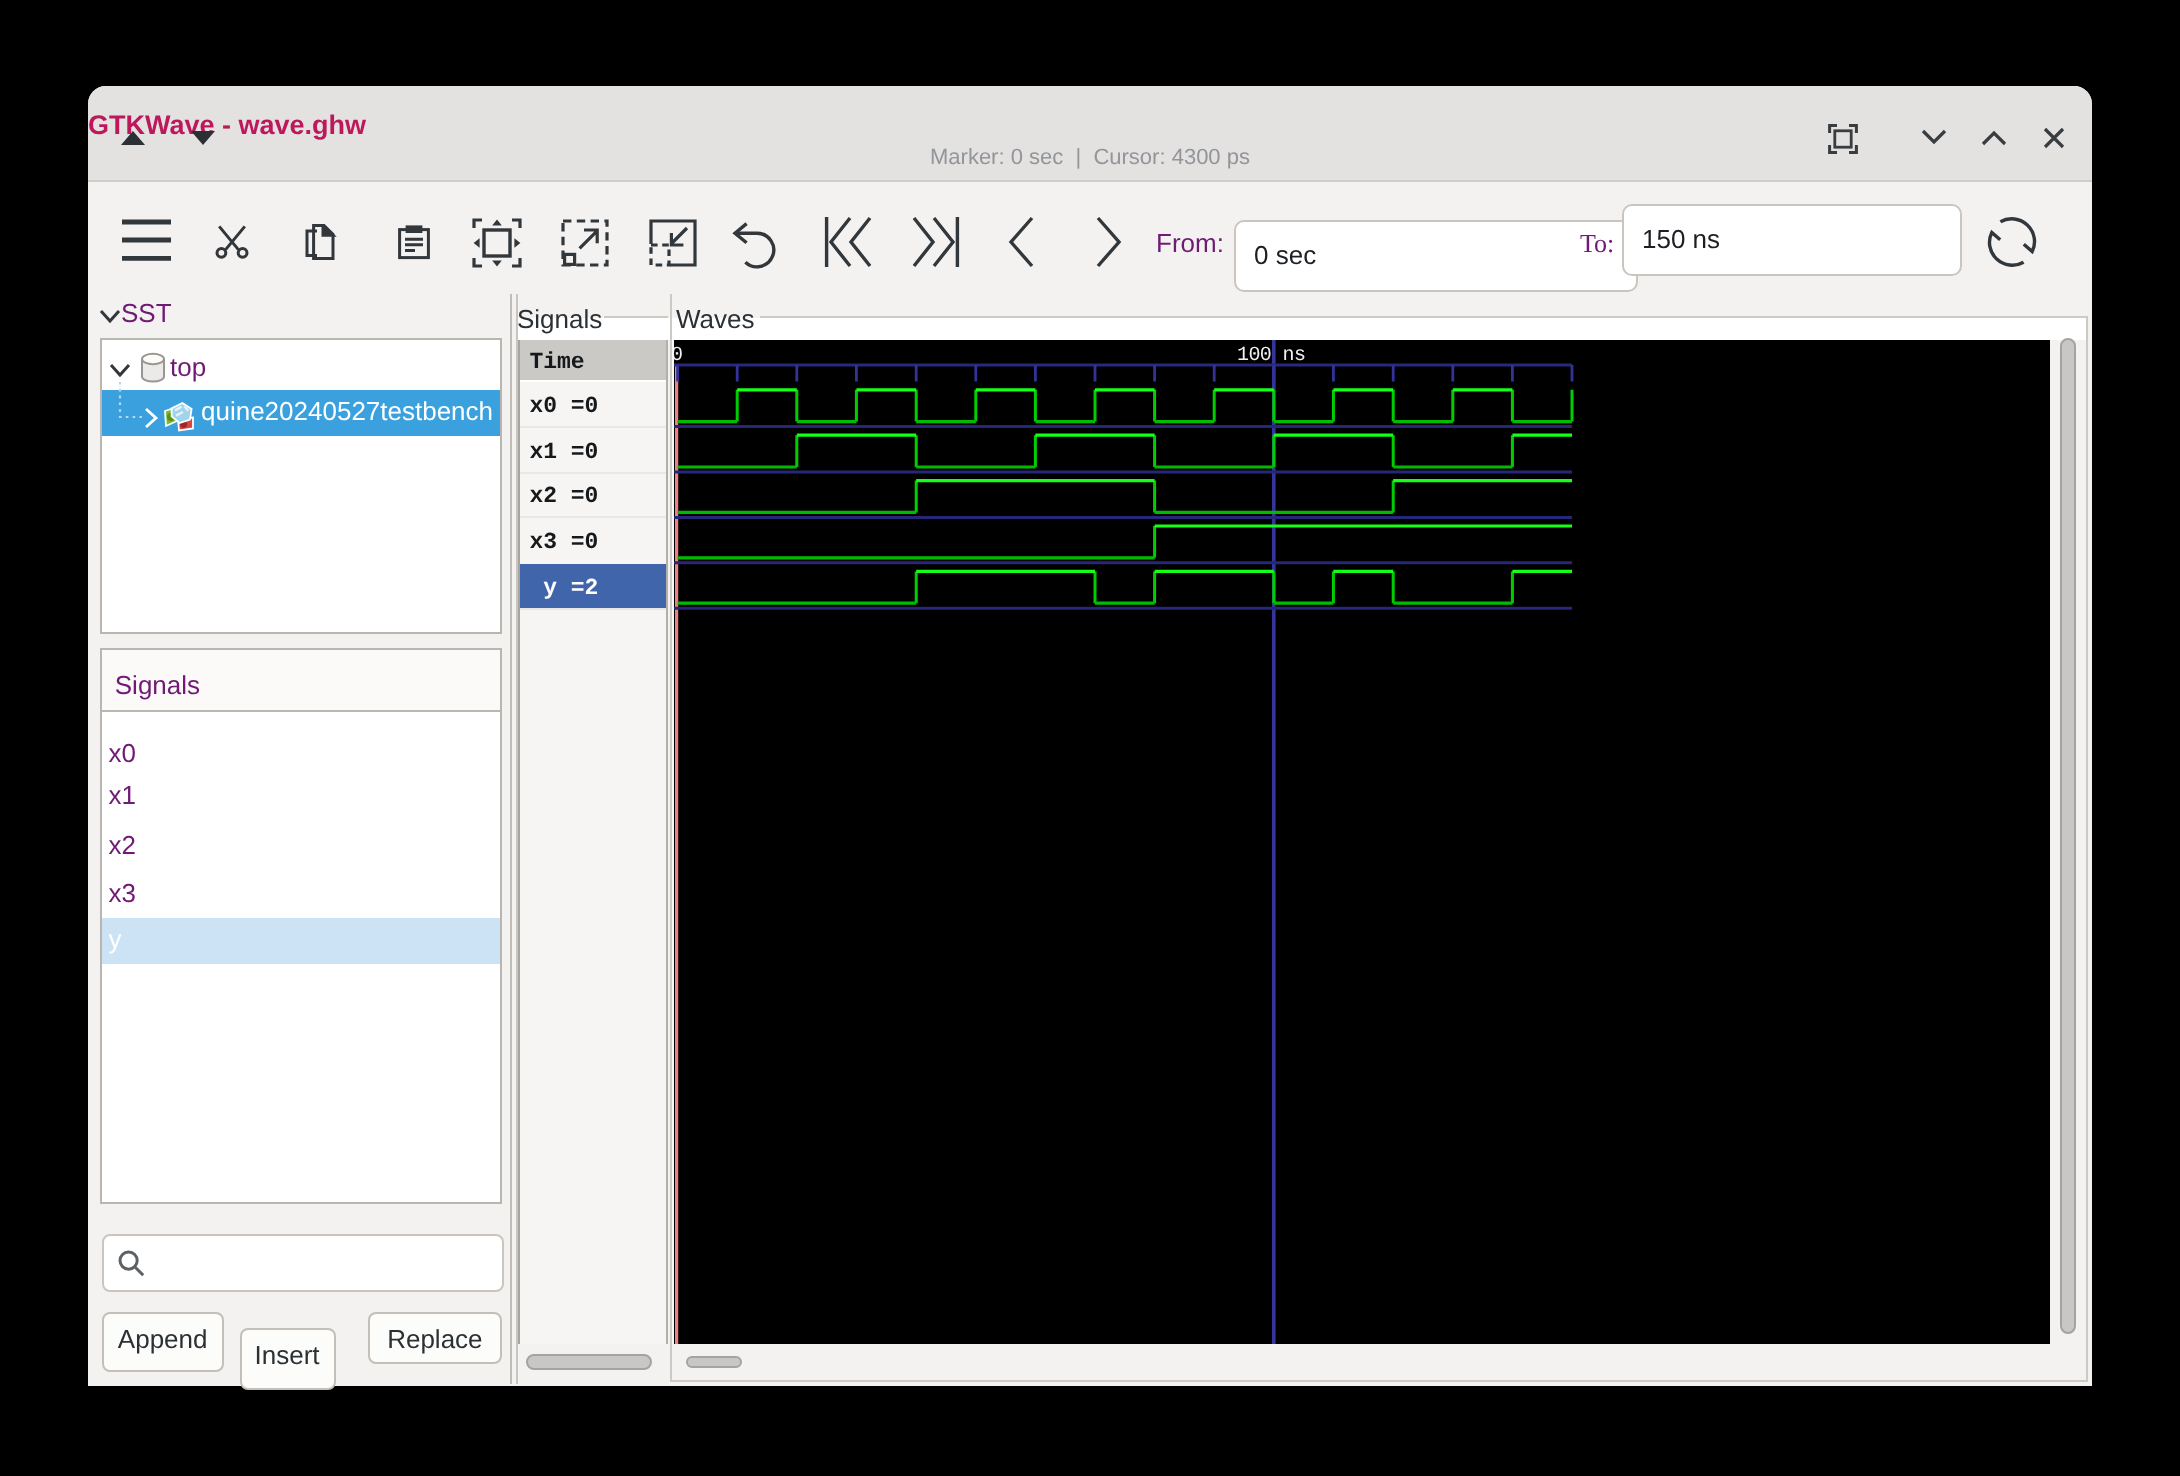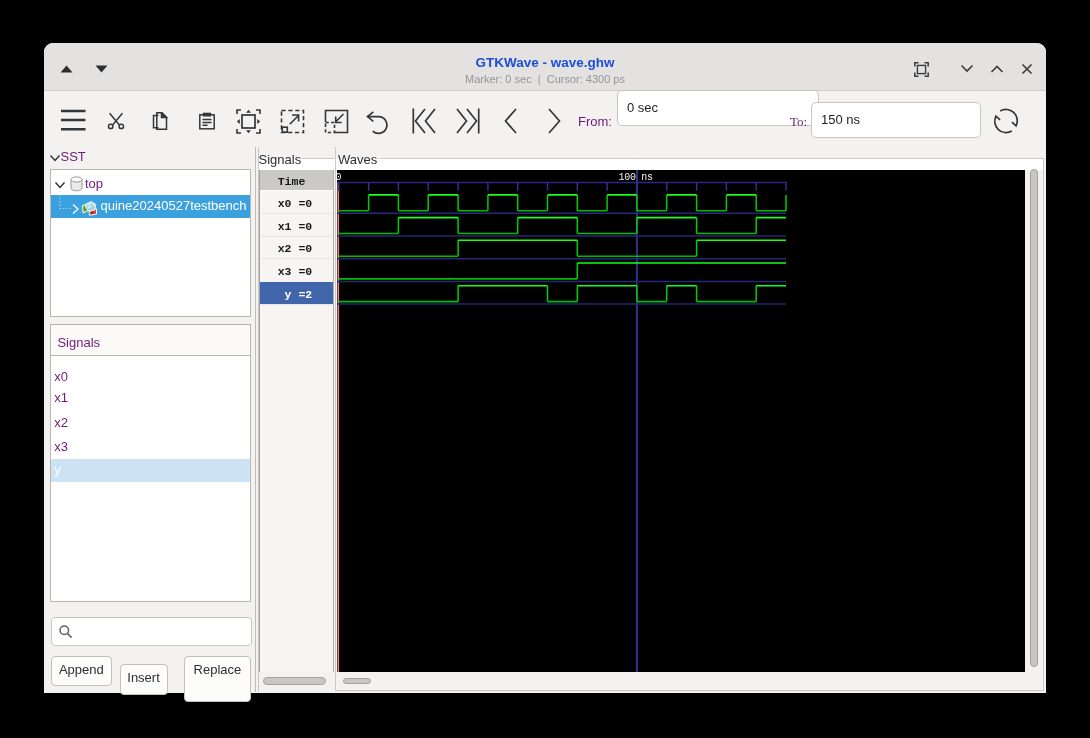--- a/index.html
+++ b/index.html
@@ -1,30 +1,30 @@
 <!DOCTYPE html>
 <html><head>
 <meta charset="utf-8">
 <style>
 html,body{margin:0;padding:0;background:#000;width:1090px;height:738px;overflow:hidden;}
 *{box-sizing:border-box;}
 body{font-family:"Liberation Sans",sans-serif;}
 #win{position:absolute;left:44px;top:43px;width:1002px;height:650px;background:#f3f2f1;border-radius:9px 9px 0 0;}
 .abs{position:absolute;}
 #titlebar{position:absolute;left:0;top:0;width:1002px;height:48px;background:#e3e2e0;border-radius:9px 9px 0 0;border-bottom:1px solid #cfcdca;}
-#title{position:absolute;left:0;top:11.5px;width:1002px;text-align:center;font-size:13.5px;font-weight:bold;color:#1d4ed8;}
+#title{position:absolute;left:0;top:11.5px;width:1002px;font-size:13.5px;font-weight:bold;color:#be185d;}
 #subtitle{position:absolute;left:0;top:29.5px;width:1002px;text-align:center;font-size:11px;color:#92959a;}
 .icon{position:absolute;}
 .entry{position:absolute;background:#fff;border:1px solid #cbc5bf;border-radius:5px;height:36px;font-size:13px;color:#1c1f23;}
 .entry span{position:absolute;left:9px;top:9px;}
 .lbl{position:absolute;font-size:13px;color:#701a75;white-space:nowrap;}
 .panelbox{position:absolute;background:#fff;border:1px solid #b9b6b2;}
 .btn{position:absolute;background:#fcfcfb;border:1px solid #c4bfb9;border-radius:4px;font-size:13px;color:#2b3035;text-align:center;}
 #namepanel{position:absolute;left:214.7px;top:126.7px;width:75.2px;height:502.3px;background:#f6f5f4;border-left:1px solid #a8a5a1;border-right:1px solid #b3b0ac;overflow:hidden;}
-.nrow{position:absolute;left:18px;font-family:"Liberation Mono",monospace;font-weight:bold;font-size:11.5px;color:#16191c;white-space:pre;}
+.nrow{position:absolute;left:5px;font-family:"Liberation Mono",monospace;font-weight:bold;font-size:11.5px;color:#16191c;white-space:pre;}
 #wavesvg{position:absolute;left:293px;top:126.7px;}
 .framelbl{position:absolute;font-size:13px;color:#2b3035;z-index:3;}
 .frameline{position:absolute;background:#cdcac6;}
 .scrollthumb{position:absolute;background:#c9c7c5;border:1px solid #a5a3a0;border-radius:4.5px;}
 .sep{position:absolute;height:1px;width:73.2px;background:#e9e7e5;}
 </style>
 </head>
 <body>
 <div id="win">
 <div id="titlebar"></div>
@@ -100,21 +100,21 @@
   <path d="M3 2 L12.5 14 L3 26"></path>
   <path d="M13 2 L22.5 14 L13 26"></path>
 </svg>
 <svg class="icon" style="left:459px;top:63.5px" width="15" height="28" stroke="#32373c" stroke-width="1.7" fill="none">
   <path d="M13 2 L2.5 14 L13 26"></path>
 </svg>
 <svg class="icon" style="left:502.5px;top:63.5px" width="15" height="28" stroke="#32373c" stroke-width="1.7" fill="none">
   <path d="M2 2 L12.5 14 L2 26"></path>
 </svg>
 <div class="lbl" style="left:534px;top:70.5px;">From:</div>
-<div class="entry" style="left:573px;top:47px;width:202px;">
+<div class="entry" style="left:573px;top:67px;width:202px;">
       <span>0 sec</span>
     </div>
 <div class="lbl" style="left:746px;top:70.5px;font-family:Liberation Serif, serif;">To:</div>
 <div class="entry" style="left:767px;top:58.5px;width:170px;">
       <span>150 ns</span>
     </div>
 <svg class="icon" style="left:949px;top:64.5px" width="27" height="27" stroke="#32373c" stroke-width="1.7" fill="none">
   <path d="M7.2 2.9 A11.4 11.4 0 0 1 23.1 17.8 L18.9 14.1"></path>
   <path d="M18.8 23.1 A11.4 11.4 0 0 1 2.9 8.2 L7.1 11.9"></path>
 </svg>
@@ -161,21 +161,21 @@
   <div class="abs" style="left:0px;top:133.4px;width:199.3px;height:23.2px;background:#cbe3f5;"></div>
   <div class="lbl" style="left:3.2px;top:136.3px;color:#fff;">y</div>
 </div>
 <div class="entry" style="left:6.8px;top:574px;width:201px;height:29px;border-radius:4px;"></div>
 <svg class="icon" style="left:14px;top:580.5px" width="16" height="16" stroke="#5c6166" stroke-width="1.5" fill="none">
       <circle cx="6.3" cy="6.3" r="4.3"></circle>
       <path d="M9.6 9.6 L13.6 13.6"></path>
     </svg>
 <div class="btn" style="left:6.8px;top:612.7px;width:61.1px;height:30.7px;line-height:26px;">Append</div>
 <div class="btn" style="left:75.5px;top:621px;width:48.1px;height:30.7px;line-height:26px;">Insert</div>
-<div class="btn" style="left:139.9px;top:612.7px;width:67.1px;height:46px;line-height:26px;">Replace</div>
+<div class="btn" style="left:139.9px;top:612.7px;width:67.1px;height:26px;line-height:26px;">Replace</div>
 
 <div class="frameline" style="left:211px;top:104px;width:1px;height:545px;background:#c0bdb9;"></div>
 <div class="frameline" style="left:213.5px;top:104px;width:1px;height:545px;background:#c9c6c2;"></div>
 <div class="framelbl" style="left:214.5px;top:109px;">Signals</div>
 <div class="frameline" style="left:258px;top:114.5px;width:32px;height:1px;"></div>
 <div id="namepanel">
   <div style="position:absolute;left:0;top:0;width:73.2px;height:20.6px;background:#cbc9c6;"></div>
   <div class="nrow" style="top:5.4px;">Time</div>
   <div class="nrow" style="top:27.4px;">x0 =0</div>
   <div class="nrow" style="top:50.1px;">x1 =0</div>

